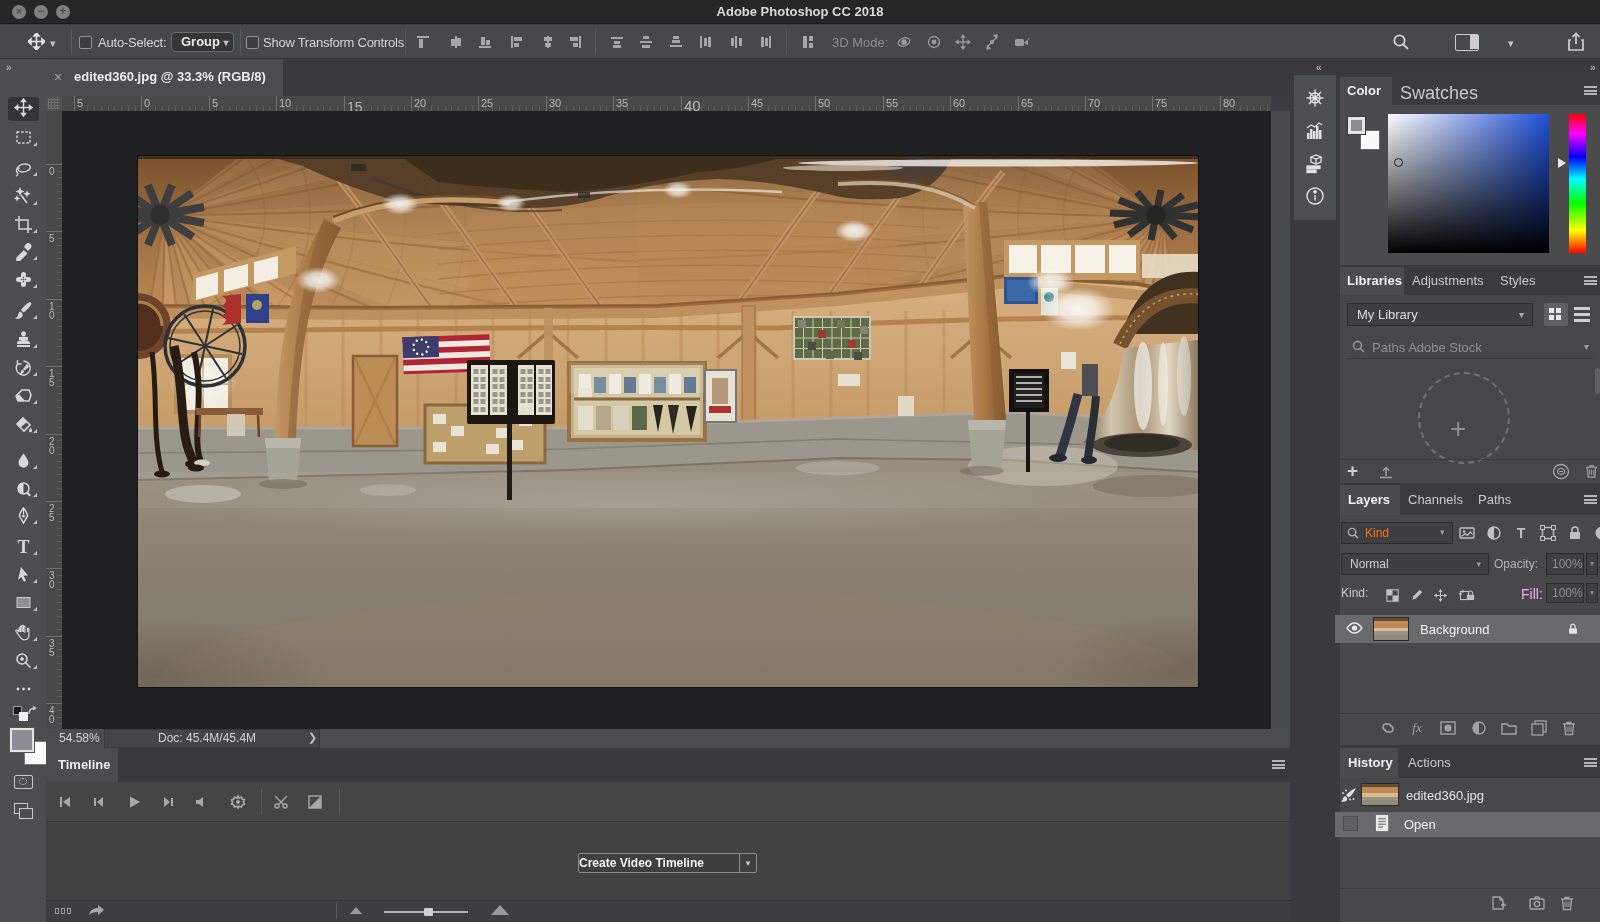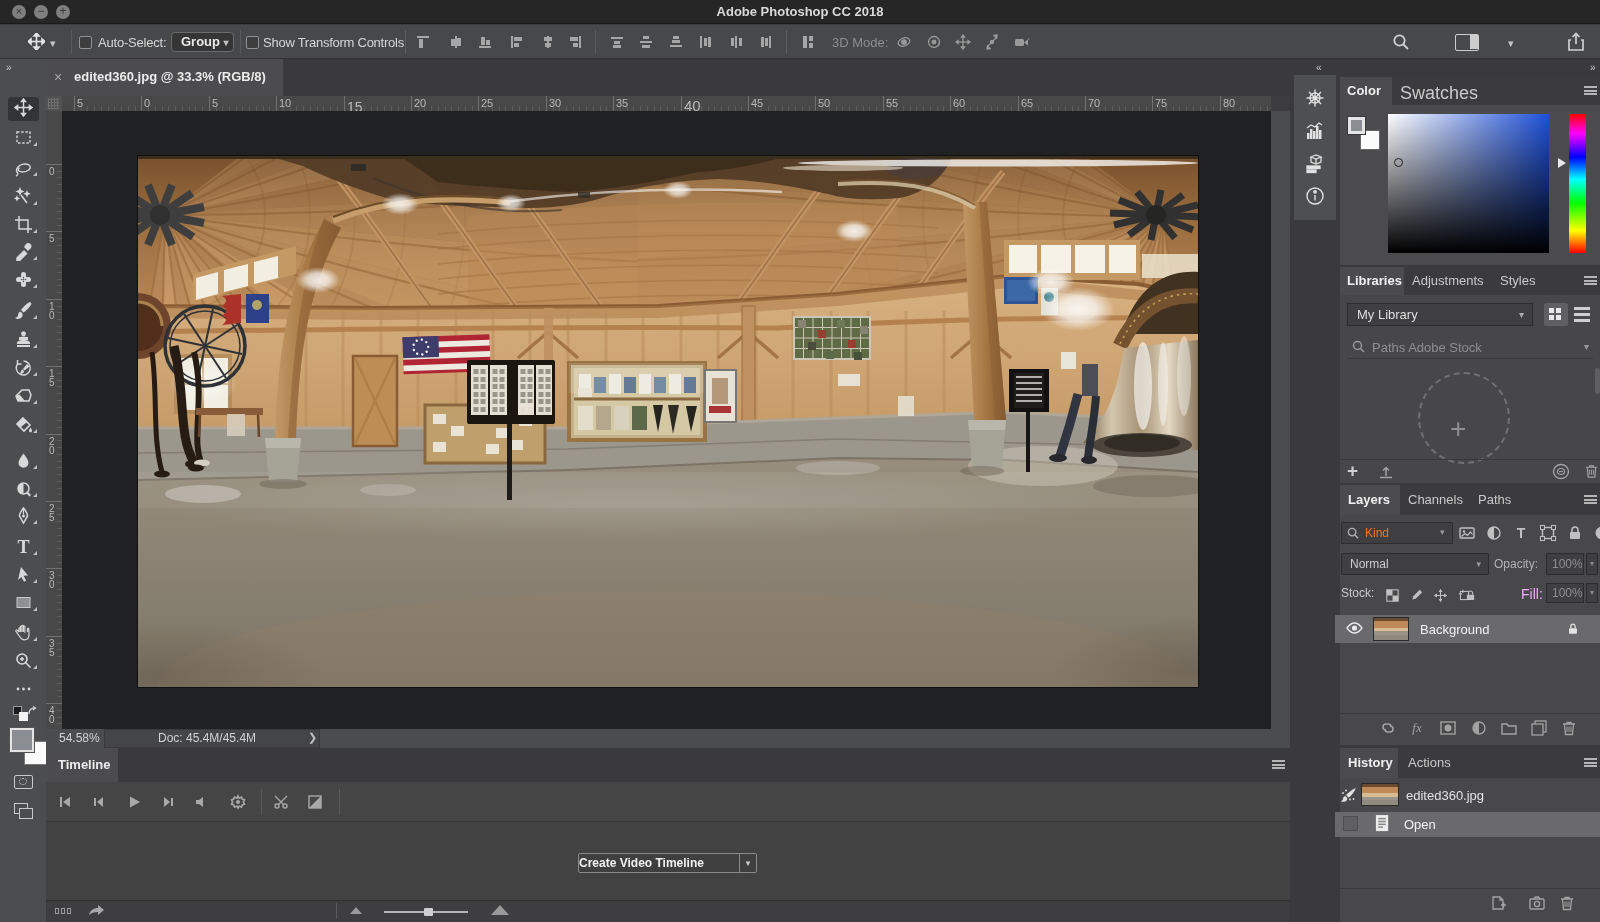--- a/index.html
+++ b/index.html
@@ -1068,21 +1068,21 @@
         <rect x="3" y="7" width="10" height="7" rx="1" fill="#c0c0c0"></rect>
         <path d="M5 7V5a3 3 0 016 0v2" fill="none" stroke="#c0c0c0" stroke-width="1.5"></path>
       </svg></div>
     <div class="abs" style="left:1594px;top:525px"><svg width="16" height="16" viewBox="0 0 16 16">
         <circle cx="8" cy="8" r="6.5" fill="#c0c0c0"></circle>
       </svg></div>
     <div class="abs" style="left:1341px;top:553px;width:148px;height:22px;background:#3f3f41;border:1px solid #2c2c2e;border-radius:1px;color:#cdcdcd;font-size:12px;line-height:20px;padding-left:8px">Normal<span style="position:absolute;right:7px;color:#9a9a9a;font-size:9px">▾</span></div>
     <div class="abs" style="left:1494px;top:557px;color:#b2b2b2;font-size:12px">Opacity:</div>
     <div class="abs" style="left:1546px;top:553px;width:38px;height:22px;background:#3f3f41;border:1px solid #2c2c2e;color:#8f8f91;font-size:12px;line-height:20px;padding-left:5px">100%</div>
     <div class="abs" style="left:1586px;top:553px;width:12px;height:22px;background:#3f3f41;border:1px solid #2c2c2e;color:#8a8a8a;font-size:8px;line-height:20px;text-align:center">▾</div>
-    <div class="abs" style="left:1341px;top:586px;color:#c9c9c9;font-size:12px">Stock:</div>
+    <div class="abs" style="left:1341px;top:586px;color:#c9c9c9;font-size:12px">Kind:</div>
     <div class="abs" style="left:1386px;top:588px"><svg width="13" height="13" viewBox="0 0 16 16">
         <rect x="1" y="1" width="14" height="14" fill="none" stroke="#c0c0c0" stroke-width="1.3"></rect>
         <rect x="1" y="1" width="7" height="7" fill="#c0c0c0"></rect>
         <rect x="8" y="8" width="7" height="7" fill="#c0c0c0"></rect>
       </svg></div>
     <div class="abs" style="left:1410px;top:588px"><svg width="13" height="13" viewBox="0 0 16 16">
         <path d="M12 1l3 3-8 8-4 1 1-4z" fill="#c0c0c0"></path>
       </svg></div>
     <div class="abs" style="left:1434px;top:588px"><svg width="13" height="13" viewBox="0 0 16 16">
         <g stroke="#c0c0c0" stroke-width="1.3" fill="#c0c0c0">

